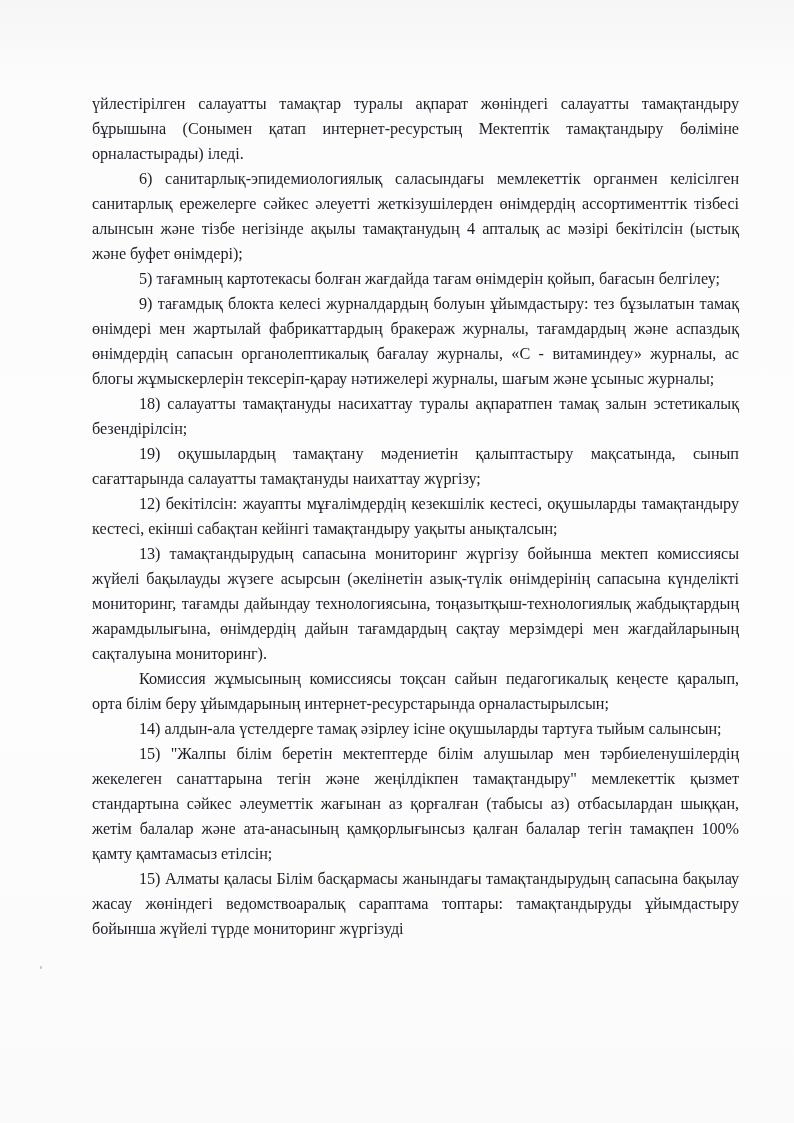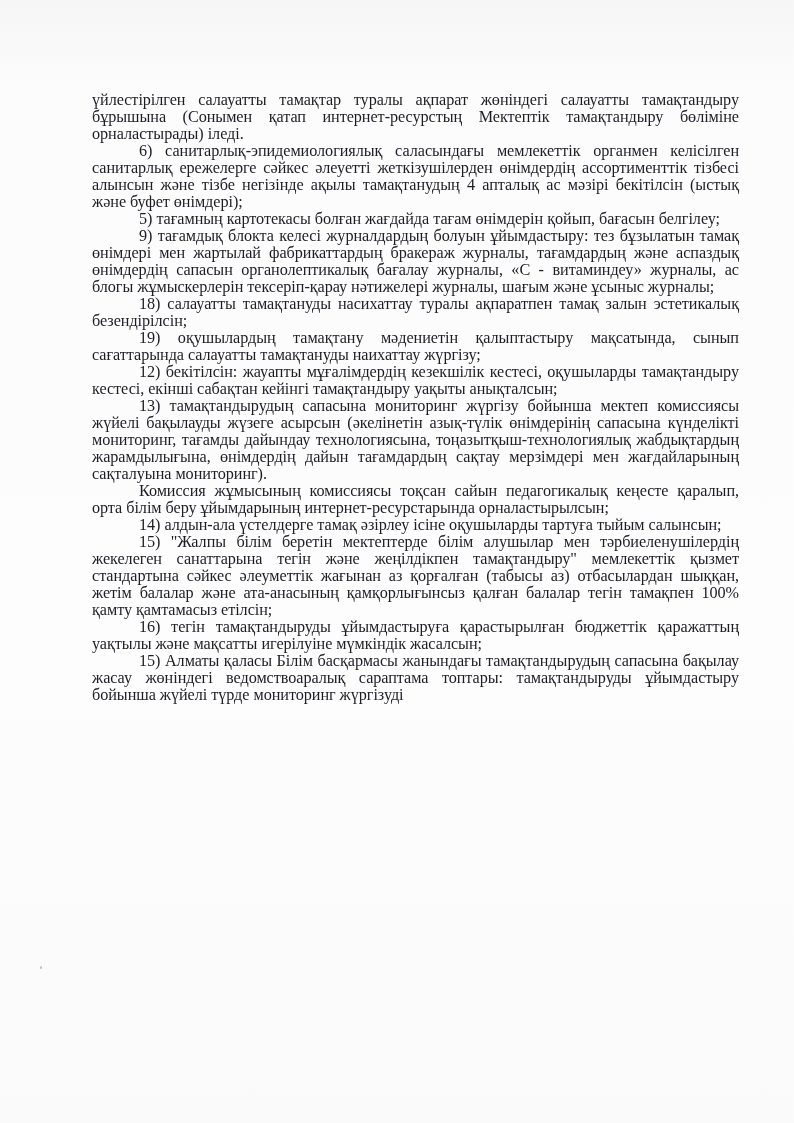--- a/index.html
+++ b/index.html
@@ -20,21 +20,21 @@
       height: 1123px;
       background: linear-gradient(180deg, #f6f6f7 0%, #fcfcfc 8%, #fdfdfd 60%, #fafafa 100%);
     }
     .content {
       position: absolute;
       left: 92px;
       top: 92px;
       width: 647px;
       font-family: "Liberation Serif", "DejaVu Serif", serif;
       font-size: 16.2px;
-      line-height: 17px;
+      line-height: 25px;
       color: #1d1d26;
       letter-spacing: -0.05px;
     }
     .para {
       margin: 0;
       text-align: justify;
       text-indent: 47px;
       hyphens: none;
     }
     .para.no-indent {
@@ -60,17 +60,16 @@
     <p class="para">6) санитарлық-эпидемиологиялық саласындағы мемлекеттік органмен келісілген санитарлық ережелерге сәйкес әлеуетті жеткізушілерден өнімдердің ассортименттік тізбесі алынсын және тізбе негізінде ақылы тамақтанудың 4 апталық ас мәзірі бекітілсін (ыстық және буфет өнімдері);</p>
     <p class="para">5) тағамның картотекасы болған жағдайда тағам өнімдерін қойып, бағасын белгілеу;</p>
     <p class="para">9) тағамдық блокта келесі журналдардың болуын ұйымдастыру: тез бұзылатын тамақ өнімдері мен жартылай фабрикаттардың бракераж журналы, тағамдардың және аспаздық өнімдердің сапасын органолептикалық бағалау журналы, «С - витаминдеу» журналы, ас блогы жұмыскерлерін тексеріп-қарау нәтижелері журналы, шағым және ұсыныс журналы;</p>
     <p class="para">18) салауатты тамақтануды насихаттау туралы ақпаратпен тамақ залын эстетикалық безендірілсін;</p>
     <p class="para">19) оқушылардың тамақтану мәдениетін қалыптастыру мақсатында, сынып сағаттарында салауатты тамақтануды наихаттау жүргізу;</p>
     <p class="para">12) бекітілсін: жауапты мұғалімдердің кезекшілік кестесі,  оқушыларды тамақтандыру кестесі, екінші сабақтан кейінгі тамақтандыру уақыты анықталсын;</p>
     <p class="para">13) тамақтандырудың сапасына мониторинг жүргізу бойынша мектеп комиссиясы жүйелі бақылауды жүзеге асырсын (әкелінетін азық-түлік өнімдерінің сапасына күнделікті мониторинг, тағамды дайындау технологиясына, тоңазытқыш-технологиялық жабдықтардың жарамдылығына, өнімдердің дайын тағамдардың сақтау мерзімдері мен жағдайларының сақталуына мониторинг).</p>
     <p class="para">Комиссия жұмысының комиссиясы тоқсан сайын педагогикалық кеңесте қаралып, орта білім беру ұйымдарының интернет-ресурстарында орналастырылсын;</p>
     <p class="para">14) алдын-ала үстелдерге тамақ әзірлеу ісіне оқушыларды тартуға тыйым салынсын;</p>
     <p class="para">15) "Жалпы білім беретін мектептерде білім алушылар мен тәрбиеленушілердің жекелеген санаттарына тегін және жеңілдікпен тамақтандыру" мемлекеттік қызмет стандартына сәйкес әлеуметтік жағынан аз қорғалған (табысы аз) отбасылардан шыққан, жетім балалар және ата-анасының қамқорлығынсыз қалған балалар тегін тамақпен 100% қамту қамтамасыз етілсін;</p>
-    <p class="para">16) тегін тамақтандыруды ұйымдастыруға қарастырылған бюджеттік қаражаттың уақтылы және мақсатты игерілуіне мүмкіндік жасалсын;</p>
     <p class="para">15) Алматы қаласы Білім басқармасы жанындағы тамақтандырудың сапасына бақылау жасау жөніндегі ведомствоаралық сараптама топтары: тамақтандыруды ұйымдастыру бойынша жүйелі түрде мониторинг жүргізуді</p>
   </div>
   <div class="speck"></div>
 </div>
 
 </body></html>

